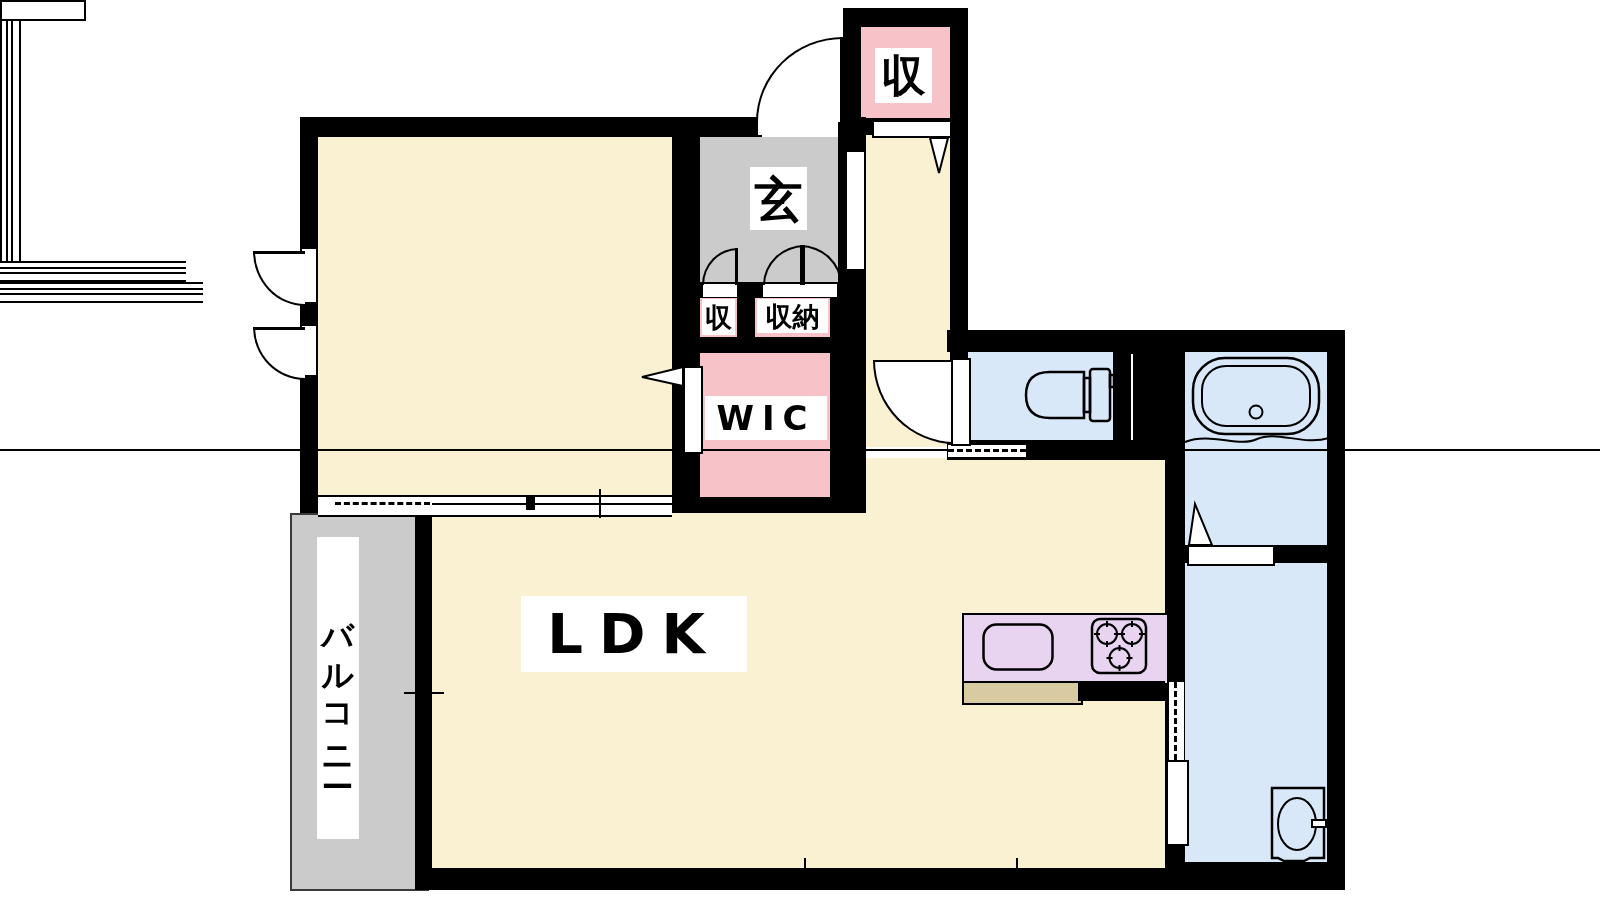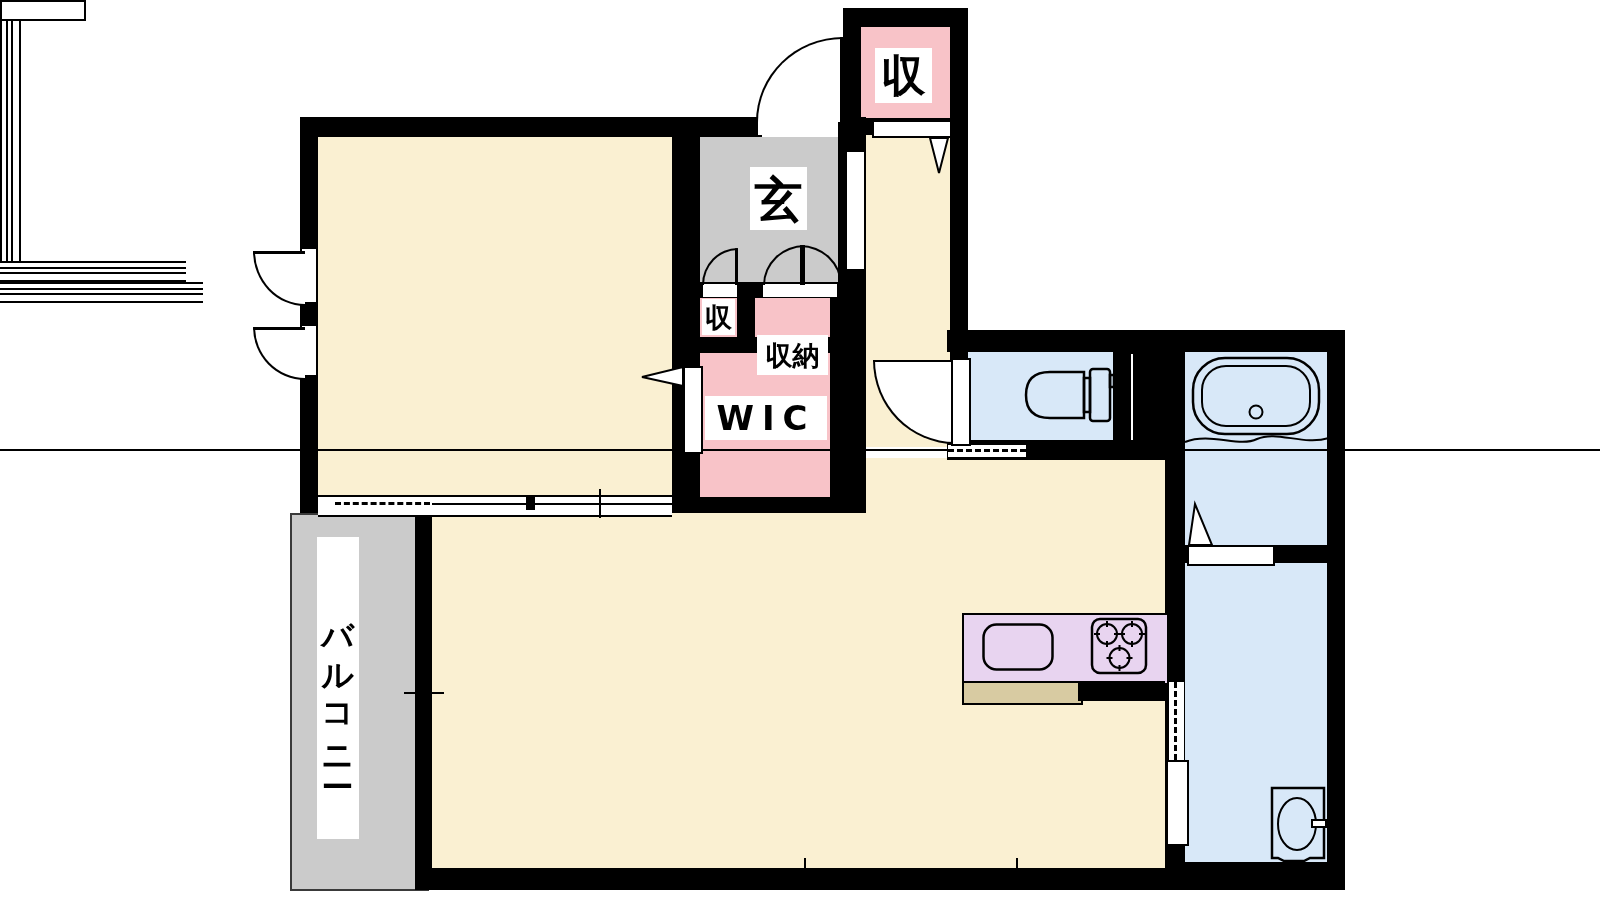--- a/index.html
+++ b/index.html
@@ -184,17 +184,18 @@
     <g fill="none" stroke="#000" stroke-width="2.5">
       <path d="M2,2 H54 V72 H40 L34,75 H14 L8,72 H2 Z"></path>
       <ellipse cx="27" cy="38" rx="19" ry="26" stroke-width="2"></ellipse>
       <rect x="42" y="34" width="14" height="7" fill="#fff" stroke-width="2"></rect>
     </g>
   </svg>
 
   <div class="lbl" style="left:750px;top:167px;width:57px;height:63px;font-size:48px;">玄</div>
   <div class="lbl" style="left:875px;top:48px;width:57px;height:55px;font-size:44px;">収</div>
   <div class="lbl" style="left:702px;top:299px;width:33px;height:36px;font-size:27px;">収</div>
-  <div class="lbl" style="left:757px;top:299px;width:71px;height:40px;font-size:27px;margin-top:36px;">収納</div>
+  <div class="lbl" style="left:757px;top:299px;width:71px;height:34px;font-size:27px;">収納</div>
   <div class="lbl" style="left:705px;top:396px;width:122px;height:44px;font-size:34px;letter-spacing:8px;">WIC</div>
+  <div class="lbl" style="left:521px;top:596px;width:226px;height:76px;font-size:56px;letter-spacing:16px;">LDK</div>
   <div class="lbl vtext" style="left:317px;top:537px;width:42px;height:302px;font-size:32px;">バルコニー</div>
 
 </div>
 
 </body></html>

